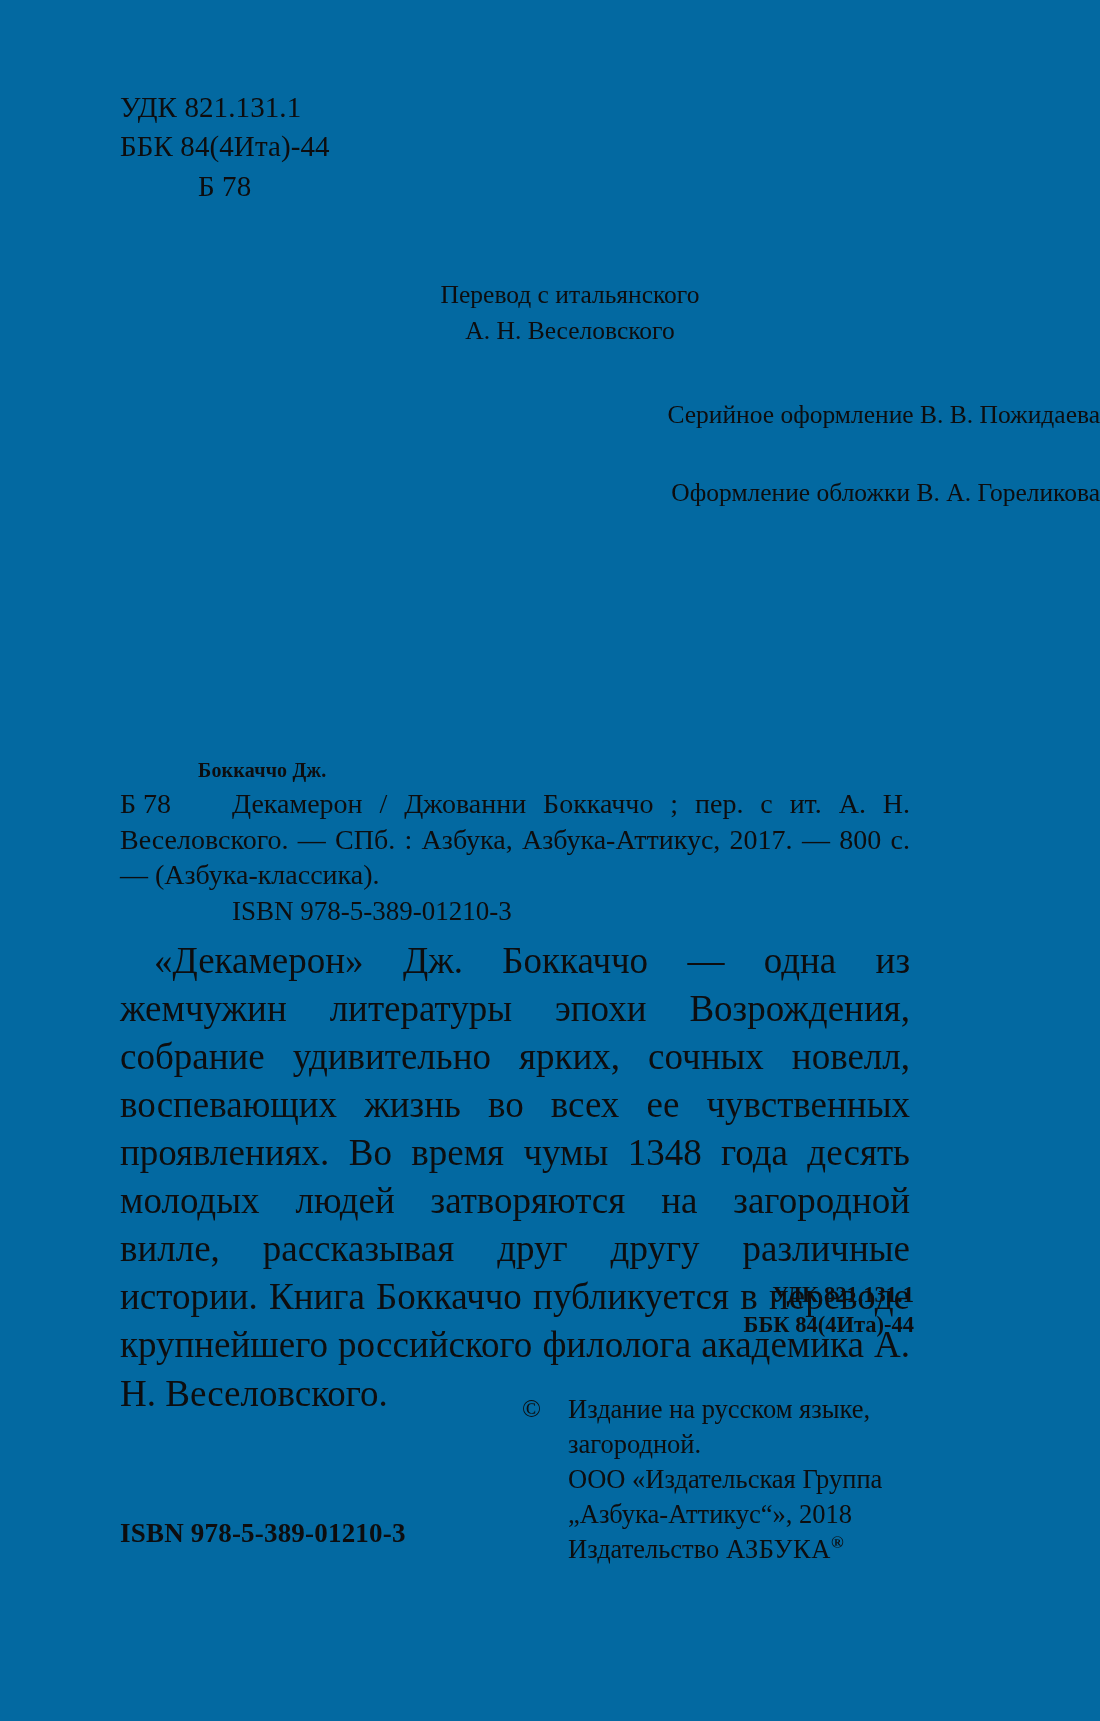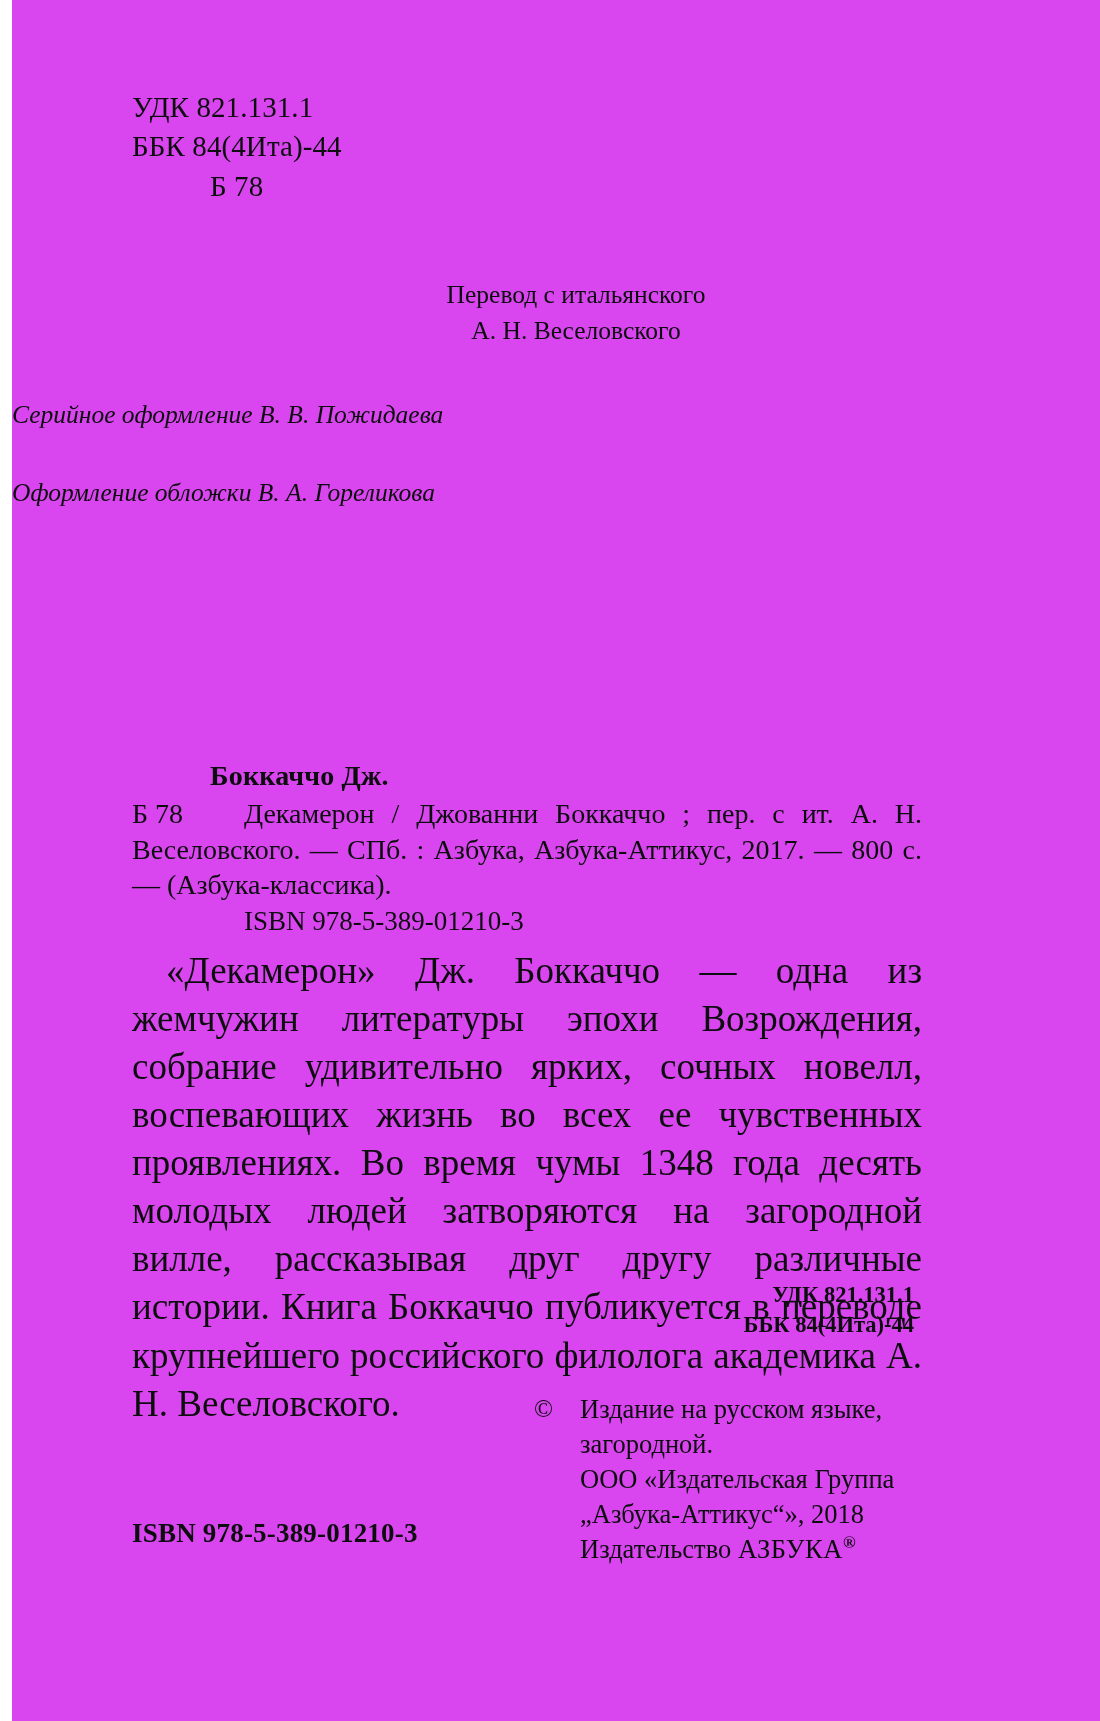--- a/index.html
+++ b/index.html
@@ -11,22 +11,21 @@
     width: 1100px;
     height: 1721px;
     position: relative;
     font-family: "Liberation Serif", "DejaVu Serif", serif;
     color: #0d0d0f;
     -webkit-font-smoothing: antialiased;
   }
   .page {
     position: absolute;
     inset: 0;
-    background: #d946ef;
-    margin-left: 12px;
+    background: #0369a1;
   }
 
   
   .udk-block {
     position: absolute;
     left: 120px;
     top: 88px;
     font-size: 29px;
     line-height: 1.36;
     letter-spacing: 0.1px;
@@ -50,42 +49,41 @@
     line-height: 1.40;
   }
   .translation-credit span { display: block; padding-left: 40px; }
 
   
   .design-credits {
     position: absolute;
     left: 0;
     right: 0;
     top: 400px;
-    text-align: left;
+    text-align: right;
     font-size: 25.5px;
-    font-style: italic;
   }
   .design-credits .credit-series { display: block; }
   .design-credits .credit-cover {
     display: block;
     margin-top: 48px;
   }
 
   
   .cip-block {
     position: absolute;
     left: 120px;
     width: 790px;
     top: 758px;
     font-size: 28px;
     line-height: 1.265;
   }
   .cip-author {
     font-weight: bold;
-    font-size: 28px;
+    font-size: 20px;
     margin-left: 78px;
     letter-spacing: 0.2px;
   }
   .cip-description {
     margin-top: 3px;
     position: relative;
     text-align: justify;
     text-align-last: left;
   }
   .cip-shelfmark {

